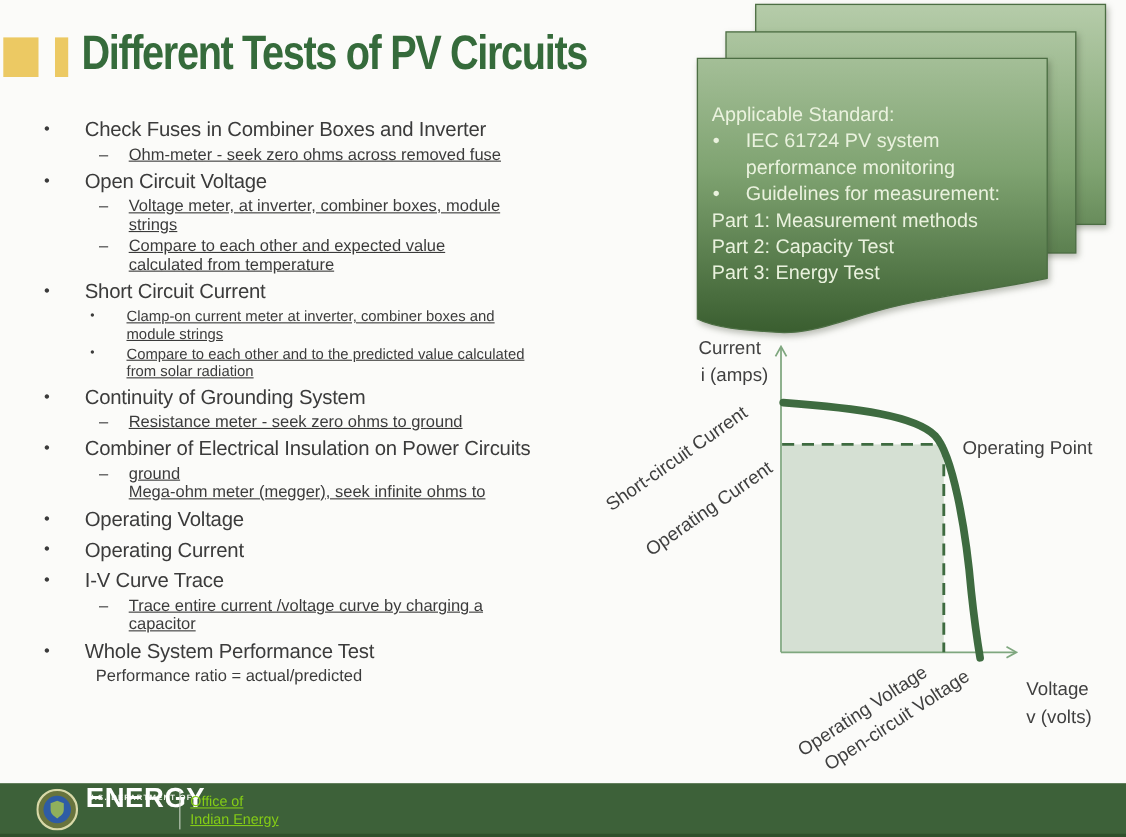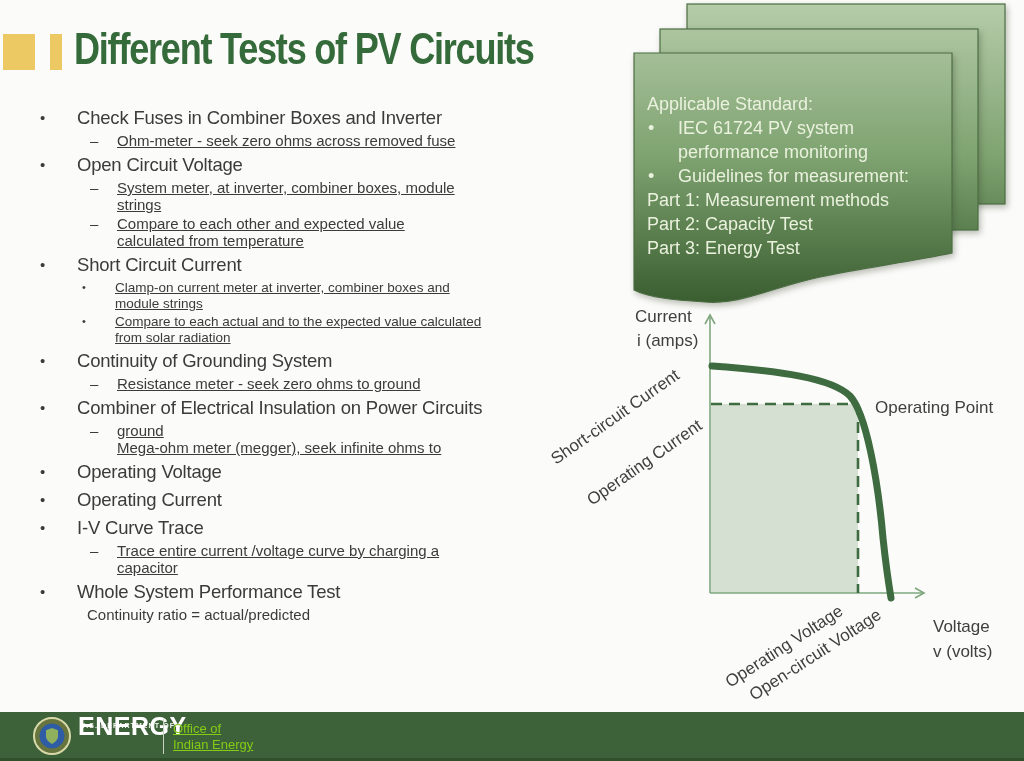--- a/index.html
+++ b/index.html
@@ -71,21 +71,21 @@
         <span class="ln">Ohm-meter - seek zero ohms across removed fuse</span>
       </span>
   </div>
   <div class="row l1">
     <span class="mk">•</span>
     <span class="tx">Open Circuit Voltage</span>
   </div>
   <div class="row l2">
     <span class="mk">–</span>
     <span class="tx">
-        <span class="ln">System meter, at inverter, combiner boxes, module</span>
+        <span class="ln">Voltage meter, at inverter, combiner boxes, module</span>
         <span class="ln">strings</span>
       </span>
   </div>
   <div class="row l2">
     <span class="mk">–</span>
     <span class="tx">
         <span class="ln">Compare to each other and expected value</span>
         <span class="ln">calculated from temperature</span>
       </span>
   </div>
@@ -96,21 +96,21 @@
   <div class="row l3">
     <span class="mk">•</span>
     <span class="tx">
         <span class="ln">Clamp-on current meter at inverter, combiner boxes and</span>
         <span class="ln">module strings</span>
       </span>
   </div>
   <div class="row l3">
     <span class="mk">•</span>
     <span class="tx">
-        <span class="ln">Compare to each actual and to the expected value calculated</span>
+        <span class="ln">Compare to each other and to the predicted value calculated</span>
         <span class="ln">from solar radiation</span>
       </span>
   </div>
   <div class="row l1">
     <span class="mk">•</span>
     <span class="tx">Continuity of Grounding System</span>
   </div>
   <div class="row l2">
     <span class="mk">–</span>
     <span class="tx">
@@ -144,21 +144,21 @@
     <span class="mk">–</span>
     <span class="tx">
         <span class="ln">Trace entire current /voltage curve by charging a</span>
         <span class="ln">capacitor</span>
       </span>
   </div>
   <div class="row l1">
     <span class="mk">•</span>
     <span class="tx">Whole System Performance Test</span>
   </div>
-  <div class="l2plain">Continuity ratio = actual/predicted</div>
+  <div class="l2plain">Performance ratio = actual/predicted</div>
 </div>
 
 <svg class="callout-svg" width="404" height="312" viewBox="0 0 404 312">
   <defs>
     <linearGradient id="calloutGrad" gradientUnits="userSpaceOnUse" x1="0" y1="0" x2="0" y2="310">
       <stop offset="0" stop-color="#b7cdab"></stop>
       <stop offset="0.5" stop-color="#7fa371"></stop>
       <stop offset="1" stop-color="#365a2c"></stop>
     </linearGradient>
   </defs>

